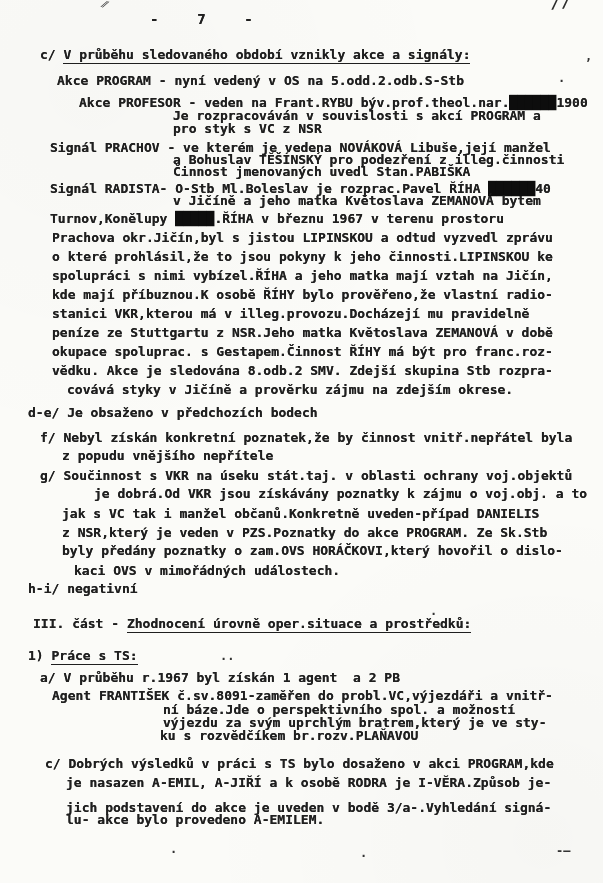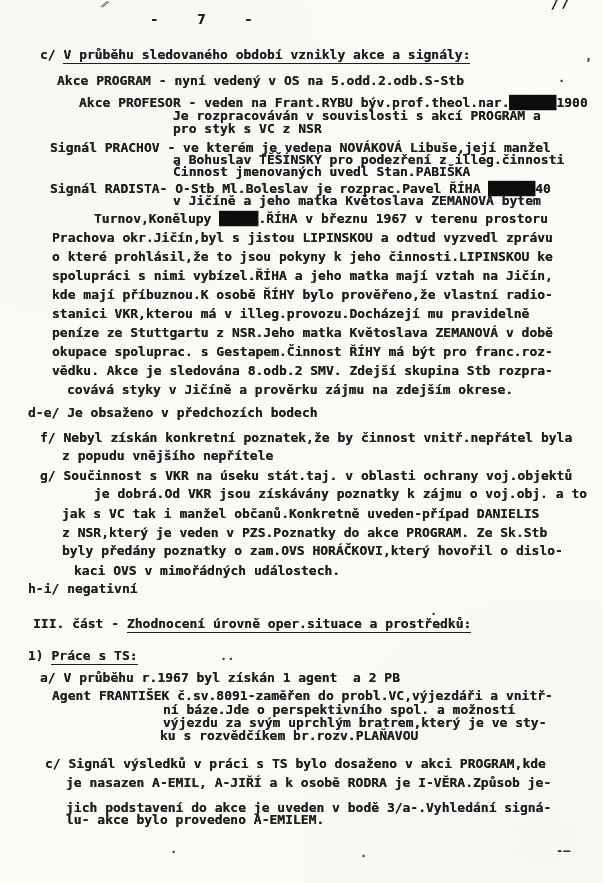--- a/index.html
+++ b/index.html
@@ -83,21 +83,21 @@
       <div class="line" style="left: 40px; top: 47px;"><span>c/ </span><span class="u">V průběhu sledovaného období vznikly akce a signály:</span></div>
       <div class="line" style="left: 57px; top: 73px;"><span>Akce PROGRAM - nyní vedený v OS na 5.odd.2.odb.S-Stb</span></div>
       <div class="line" style="left: 57px; top: 95px; margin-left: 22px;"><span>Akce PROFESOR - veden na Frant.RYBU býv.prof.theol.nar.</span><span class="redact">██████</span><span>1900</span></div>
       <div class="line" style="left: 173px; top: 108px;"><span>Je rozpracováván v souvislosti s akcí PROGRAM a</span></div>
       <div class="line" style="left: 173px; top: 121px;"><span>pro styk s VC z NSR</span></div>
       <div class="line" style="left: 50px; top: 140px;"><span>Signál PRACHOV - ve kterém je vedena NOVÁKOVÁ Libuše,její manžel</span></div>
       <div class="line" style="left: 173px; top: 152px;"><span>a Bohuslav TĚŠÍNSKÝ pro podezření z illeg.činnosti</span></div>
       <div class="line" style="left: 173px; top: 164px;"><span>Činnost jmenovaných uvedl Stan.PABIŠKA</span></div>
       <div class="line" style="left: 50px; top: 181px;"><span>Signál RADISTA- O-Stb Ml.Boleslav je rozprac.Pavel ŘÍHA </span><span class="redact">██████</span><span>40</span></div>
       <div class="line" style="left: 173px; top: 193px;"><span>v Jičíně a jeho matka Květoslava ZEMANOVÁ bytem</span></div>
-      <div class="line" style="left: 50px; top: 211px; margin-left: 44px;"><span>Turnov,Konělupy </span><span class="redact">█████</span><span>.ŘÍHA v březnu 1967 v terenu prostoru</span></div>
+      <div class="line" style="left: 50px; top: 211px;"><span>Turnov,Konělupy </span><span class="redact">█████</span><span>.ŘÍHA v březnu 1967 v terenu prostoru</span></div>
       <div class="line" style="left: 52px; top: 230px;"><span>Prachova okr.Jičín,byl s jistou LIPINSKOU a odtud vyzvedl zprávu</span></div>
       <div class="line" style="left: 52px; top: 249px;"><span>o které prohlásil,že to jsou pokyny k jeho činnosti.LIPINSKOU ke</span></div>
       <div class="line" style="left: 52px; top: 268px;"><span>spolupráci s nimi vybízel.ŘÍHA a jeho matka mají vztah na Jičín,</span></div>
       <div class="line" style="left: 52px; top: 287px;"><span>kde mají příbuznou.K osobě ŘÍHY bylo prověřeno,že vlastní radio-</span></div>
       <div class="line" style="left: 52px; top: 306px;"><span>stanici VKR,kterou má v illeg.provozu.Docházejí mu pravidelně</span></div>
       <div class="line" style="left: 52px; top: 325px;"><span>peníze ze Stuttgartu z NSR.Jeho matka Květoslava ZEMANOVÁ v době</span></div>
       <div class="line" style="left: 52px; top: 344px;"><span>okupace spoluprac. s Gestapem.Činnost ŘÍHY má být pro franc.roz-</span></div>
       <div class="line" style="left: 52px; top: 363px;"><span>vědku. Akce je sledována 8.odb.2 SMV. Zdejší skupina Stb rozpra-</span></div>
       <div class="line" style="left: 52px; top: 382px; margin-left: 15px;"><span>covává styky v Jičíně a prověrku zájmu na zdejším okrese.</span></div>
       <div class="line" style="left: 28px; top: 405px;"><span>d-e/ Je obsaženo v předchozích bodech</span></div>
@@ -110,21 +110,21 @@
       <div class="line" style="left: 62px; top: 543px;"><span>byly předány poznatky o zam.OVS HORÁČKOVI,který hovořil o dislo-</span></div>
       <div class="line" style="left: 74px; top: 563px; text-align: center;"><span>kaci OVS v mimořádných událostech.</span></div>
       <div class="line" style="left: 28px; top: 581px;"><span>h-i/ negativní</span></div>
       <div class="line" style="left: 33px; top: 616px;"><span>III. část - </span><span class="u">Zhodnocení úrovně oper.situace a prostředků:</span></div>
       <div class="line" style="left: 28px; top: 648px;"><span>1) </span><span class="u">Práce s TS:</span></div>
       <div class="line" style="left: 40px; top: 670px;"><span>a/ V průběhu r.1967 byl získán 1 agent  a 2 PB</span></div>
       <div class="line" style="left: 52px; top: 688px;"><span>Agent FRANTIŠEK č.sv.8091-zaměřen do probl.VC,výjezdáři a vnitř-</span></div>
       <div class="line" style="left: 163px; top: 702px;"><span>ní báze.Jde o perspektivního spol. a možností</span></div>
       <div class="line" style="left: 163px; top: 715px;"><span>výjezdu za svým uprchlým bratrem,který je ve sty-</span></div>
       <div class="line" style="left: 160px; top: 728px;"><span>ku s rozvědčíkem br.rozv.PLAŇAVOU</span></div>
-      <div class="line" style="left: 45px; top: 756px;"><span>c/ Signál výsledků v práci s TS bylo dosaženo v akci PROGRAM,kde</span></div>
+      <div class="line" style="left: 45px; top: 756px;"><span>c/ Dobrých výsledků v práci s TS bylo dosaženo v akci PROGRAM,kde</span></div>
       <div class="line" style="left: 66px; top: 775px;"><span>je nasazen A-EMIL, A-JIŘÍ a k osobě RODRA je I-VĚRA.Způsob je-</span></div>
       <div class="line" style="left: 66px; top: 794px; margin-top: 6px;"><span>jich podstavení do akce je uveden v bodě 3/a-.Vyhledání signá-</span></div>
       <div class="line" style="left: 66px; top: 812px;"><span>lu- akce bylo provedeno A-EMILEM.</span></div>
     </div>
 
   <div>
       <span class="artifact pen" style="left: 103px; top: 0px;">⁄⁄</span>
       <span class="artifact faint" style="left: 585px; top: 50px;">,</span>
       <span class="artifact faint" style="left: 558px; top: 72px;">.</span>
       <span class="artifact faint" style="left: 430px; top: 605px;">.</span>

